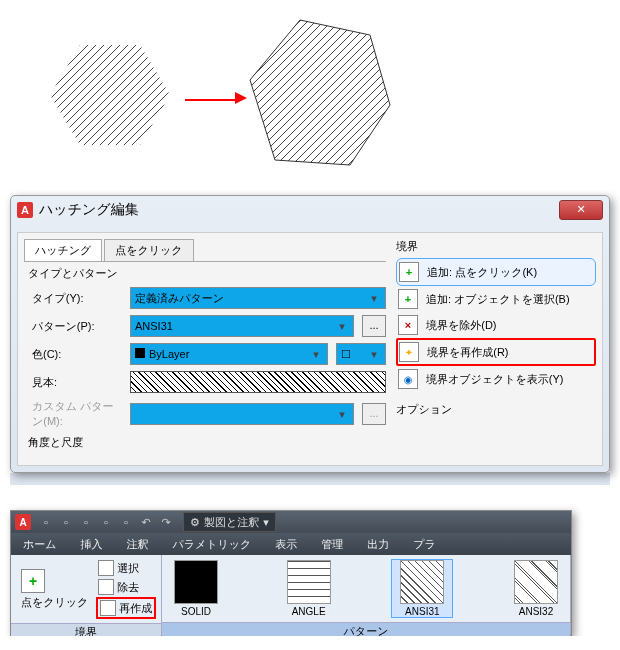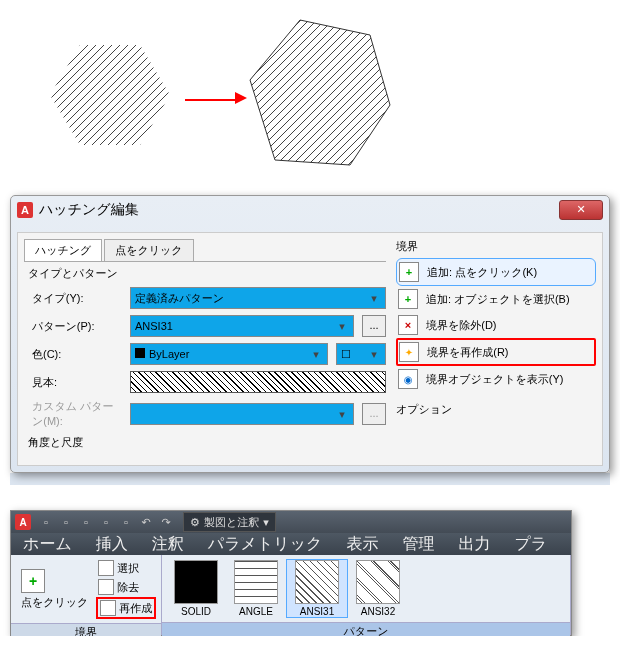--- a/index.html
+++ b/index.html
@@ -41,21 +41,21 @@
 .bnd-icon.rec::after{content:"✦";color:#fa0;font-size:10px}
 .bnd-icon.eye::after{content:"◉";color:#06c;font-size:10px}
 
 .torn{height:12px;background:#dce5f0;margin:0 10px}
 
 .ribbon-wrap{margin:25px 10px 0 10px;box-shadow:3px 3px 8px rgba(0,0,0,.4);border:1px solid #888;width:560px}
 .qt-bar{height:22px;background:linear-gradient(#5a6470,#434b55);display:flex;align-items:center;padding:0 4px;gap:2px}
 .qt-icon{width:18px;height:18px;display:inline-flex;align-items:center;justify-content:center;color:#ccc;font-size:11px}
 .app-icon2{width:16px;height:16px;background:#d33;border-radius:2px;color:#fff;display:inline-flex;align-items:center;justify-content:center;font-size:10px;font-weight:bold;margin-right:4px}
 .ws-combo{margin-left:6px;background:#2f353d;border:1px solid #555;height:18px;display:flex;align-items:center;padding:0 6px;color:#ddd;font-size:11px;gap:4px}
-.rib-tabs{height:22px;background:linear-gradient(#4e5863,#3a424c);display:flex;align-items:center;color:#eee;font-size:16px}
+.rib-tabs{height:22px;background:linear-gradient(#4e5863,#3a424c);display:flex;align-items:center;color:#eee;font-size:11px}
 .rib-tab{padding:0 12px;height:100%;display:flex;align-items:center}
 .rib-panel{height:80px;background:#e8eef5;display:flex}
 .panel{border-right:1px solid #aac;display:flex;flex-direction:column}
 .panel-body{flex:1;display:flex;align-items:center;padding:4px}
 .panel-title{height:16px;background:#cdd9e8;font-size:11px;text-align:center;line-height:16px;border-top:1px solid #aac}
 .panel-title.sel{background:#abc5e8}
 .big-btn{display:flex;flex-direction:column;align-items:flex-start;gap:2px;padding:2px 6px}
 .big-ico{width:22px;height:22px;border:1px solid #888;background:#fff;display:flex;align-items:center;justify-content:center}
 .big-ico.plus::after{content:"+";color:#0a0;font-weight:bold;font-size:14px}
 .mini-col{display:flex;flex-direction:column;gap:1px;margin-left:2px}
@@ -213,21 +213,21 @@
             </div>
           <div class="mini hl">
               <span class="mini-ico"></span>
               <span>再作成</span>
             </div>
         </div>
       </div>
       <div class="panel-title">境界</div>
     </div>
     <div class="panel" style="flex:1">
-      <div class="panel-body" style="justify-content:flex-start">
+      <div class="panel-body" style="justify-content:space-between">
         <div class="patt-col">
             <div class="patt solid"></div>
             <div class="patt-label">SOLID</div>
           </div>
         <div class="patt-col">
             <div class="patt angle"></div>
             <div class="patt-label">ANGLE</div>
           </div>
         <div class="patt-col sel">
             <div class="patt ansi31"></div>

